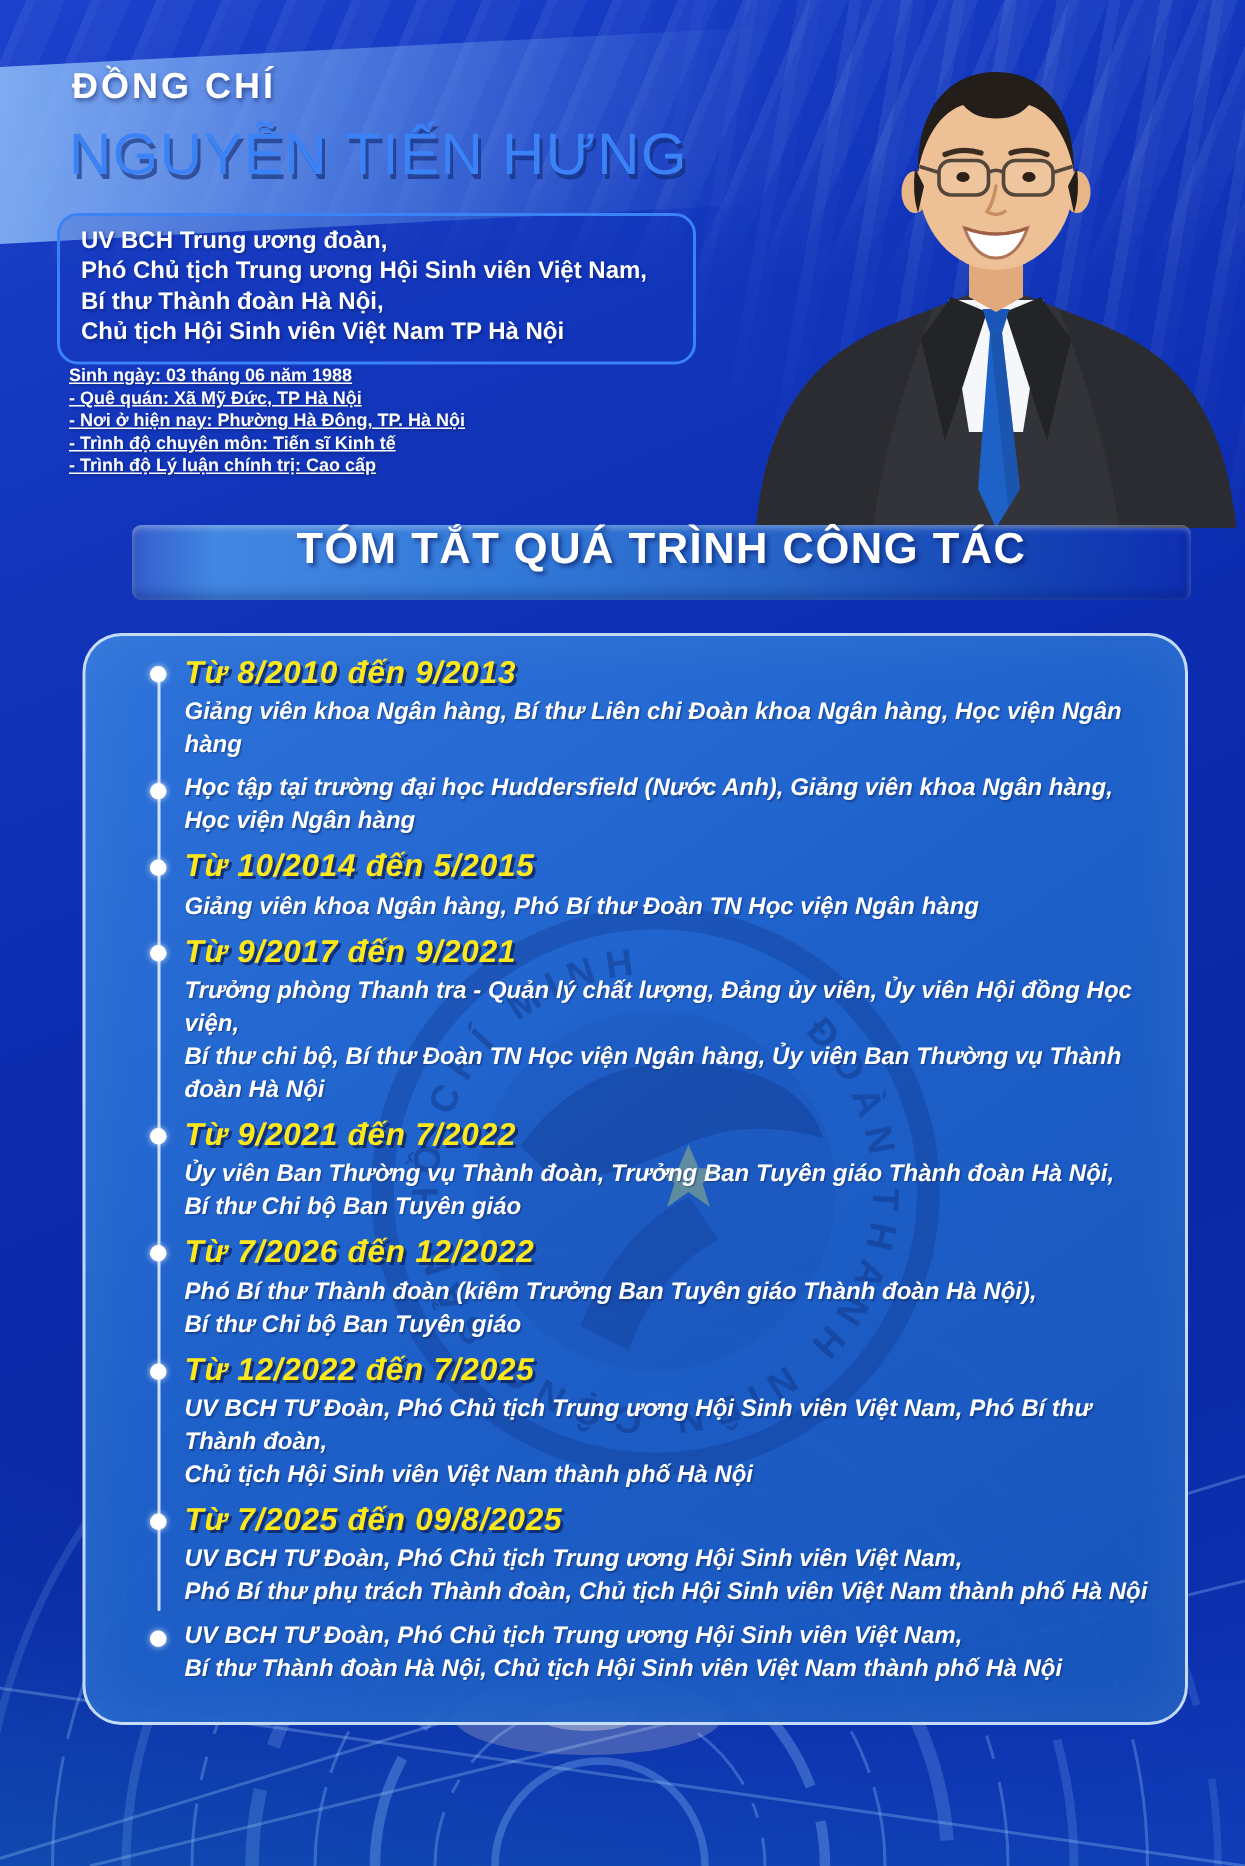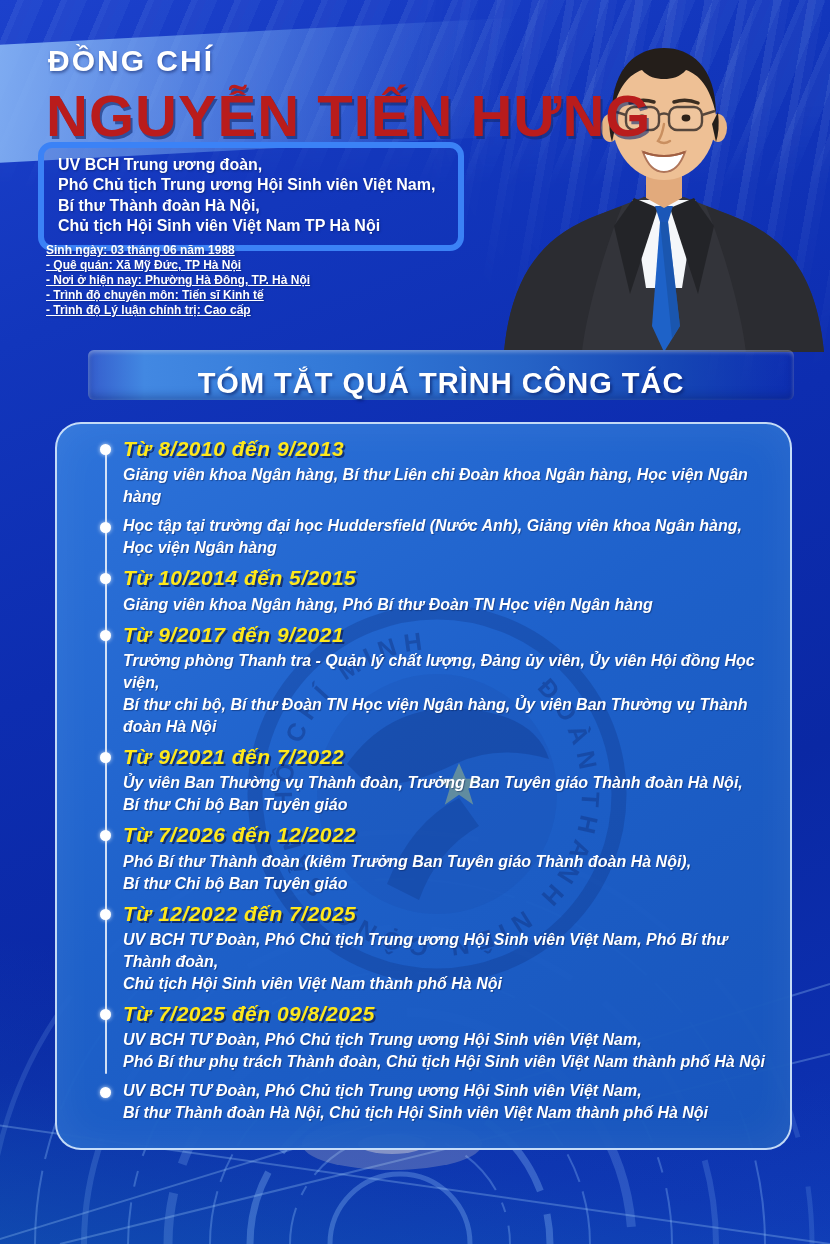--- a/index.html
+++ b/index.html
@@ -36,31 +36,31 @@
   }
   .bottom-tint {
     left:0; bottom:0; width:830px; height:330px; z-index:1;
     background:linear-gradient(10deg, rgba(28,150,190,.28) 0%, rgba(28,110,200,.12) 35%, transparent 65%);
   }
   .bottom-circles { left:0; bottom:0; width:830px; height:420px; z-index:1; }
 
   
   .hdr-label {
     left:48px; top:44px; z-index:5; color:#ffffff;
-    font-size:30px; font-weight:700; letter-spacing:2px;
+    font-size:24px; font-weight:700; letter-spacing:2px;
     text-shadow:1px 2px 3px rgba(10,25,90,.5);
   }
   .hdr-name {
-    left:46px; top:82px; z-index:5; color:#b91c1c;
-    font-size:58px; font-weight:700; letter-spacing:1px;
+    left:46px; top:82px; z-index:5; color:#3b82f6;
+    font-size:39px; font-weight:400; letter-spacing:1px;
     text-shadow:2px 3px 0 rgba(16,40,110,.6);
   }
   .roles-box {
     left:38px; top:142px; width:426px; z-index:5;
-    border:6px solid #3b82f6; border-radius:14px;
+    border:2px solid #3b82f6; border-radius:14px;
     padding:7px 12px 8px 14px;
     color:#ffffff; font-size:16px; font-weight:700; line-height:1.28;
     white-space:pre-line; text-shadow:1px 1px 2px rgba(10,25,90,.55);
     background:rgba(20,55,185,.18);
   }
   .personal-info {
     left:46px; top:243px; width:440px; z-index:5;
     color:#ffffff; font-size:12px; font-weight:700; line-height:1.22;
     white-space:pre-line; text-shadow:1px 1px 2px rgba(10,25,90,.55);text-decoration:underline;
   }
@@ -70,21 +70,21 @@
   .portrait { right:0; top:26px; width:348px; height:326px; z-index:3; }
 
   
   .section-band {
     left:88px; top:350px; width:706px; height:50px; z-index:6;
     border-radius:6px;
     background:linear-gradient(90deg,
       rgba(120,170,240,.35) 0%, #4288e2 8%, #3177d6 38%, #2663c6 62%,
       rgba(22,72,180,.85) 84%, rgba(18,60,170,.0) 100%);
     box-shadow:inset 0 2px 4px rgba(255,255,255,.35), inset 0 -4px 8px rgba(8,25,95,.35);
-    display:flex; align-items:flex-end; justify-content:center;
+    display:flex; align-items:flex-start; justify-content:center;
   }
   .section-band .title {
     color:#ffffff; font-size:29px; font-weight:800; letter-spacing:1px;
     text-shadow:2px 2px 3px rgba(8,25,95,.6);
   }
 
   
   .timeline-panel {
     left:55px; top:422px; width:737px; height:728px; z-index:4;
     border-radius:26px; overflow:hidden;

